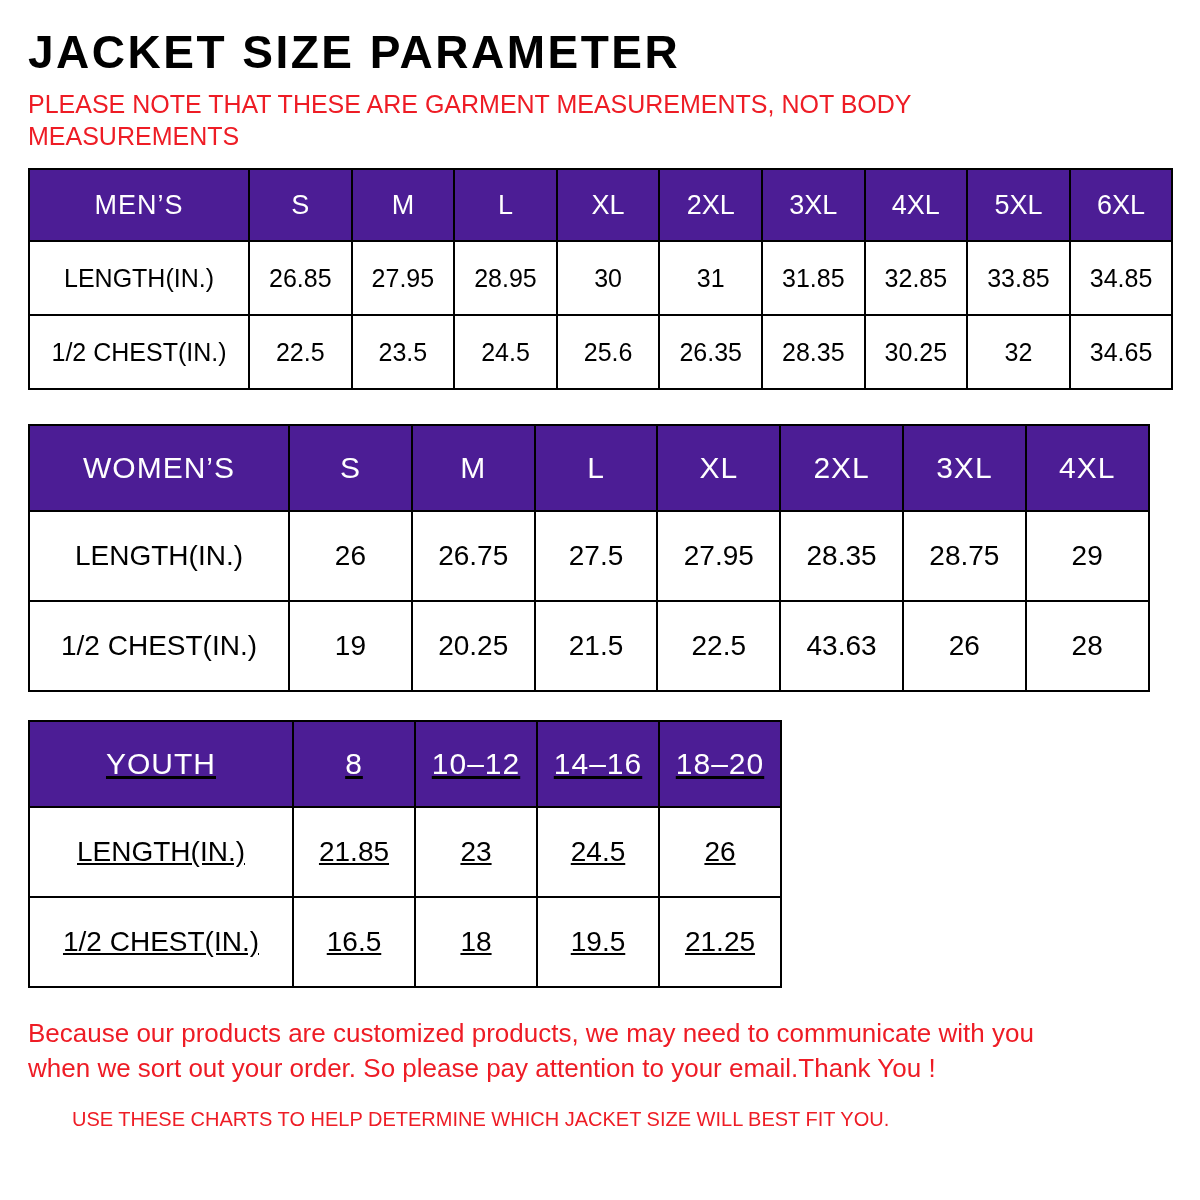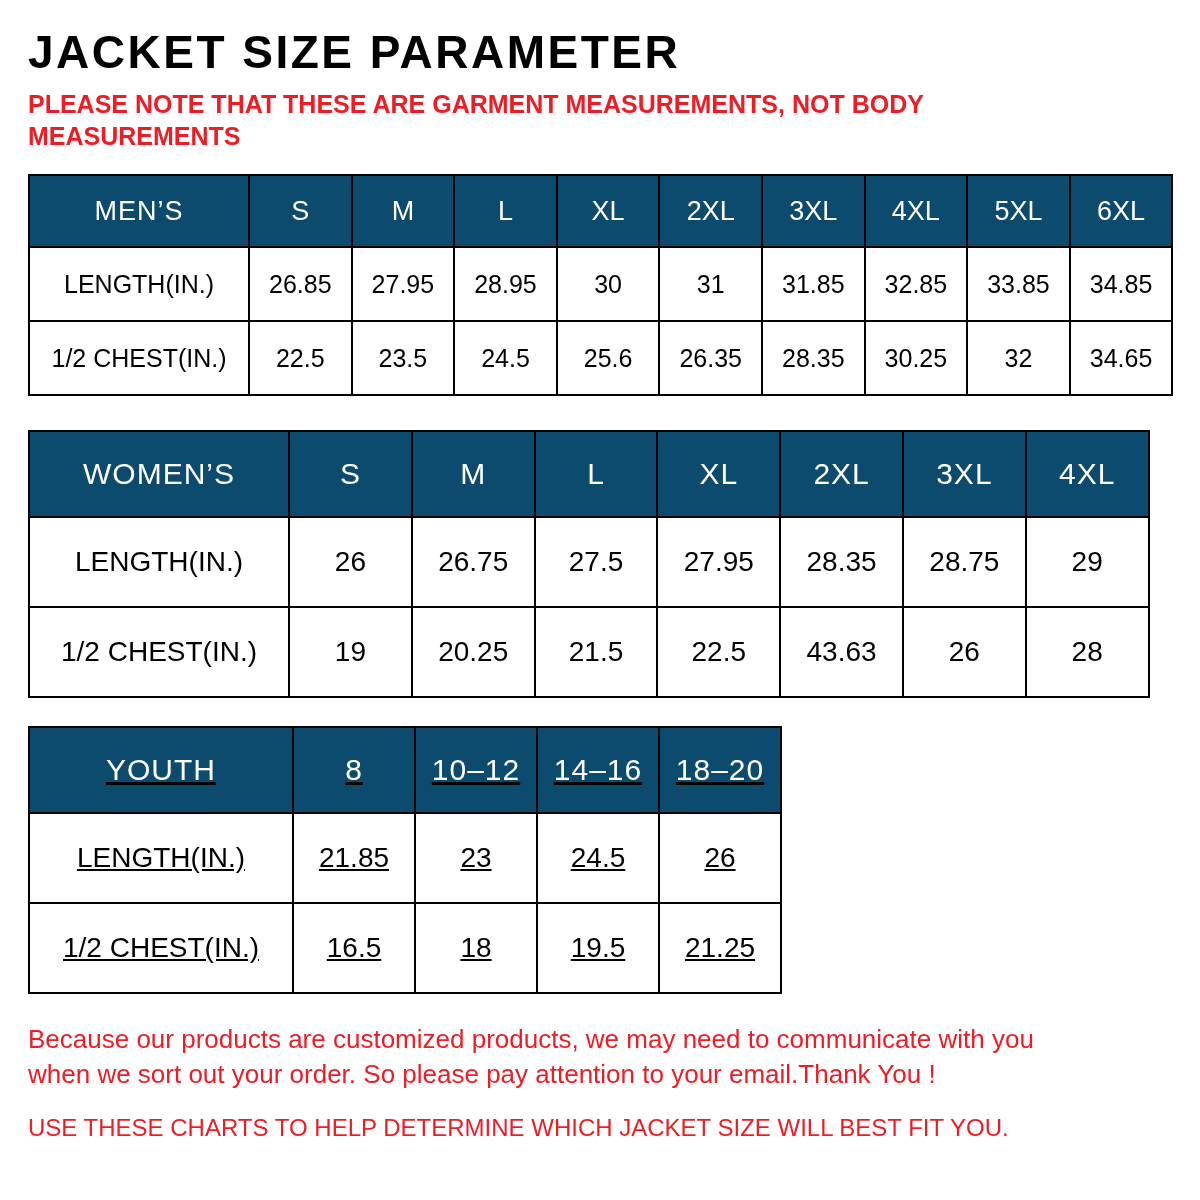--- a/index.html
+++ b/index.html
@@ -26,38 +26,37 @@
     font-weight: bold;
     letter-spacing: 2.5px;
     line-height: 1.05;
     margin: 0 0 12px 0;
     color: #000;
   }
   .note {
     color: #ee1c25;
     font-size: 25px;
     line-height: 1.28;
-    margin: 0 0 22px 0;
+    margin: 0 0 16px 0;
     max-width: 950px;
-    font-weight: bold;
   }
   table.size-table {
     border-collapse: collapse;
     table-layout: fixed;
     margin-bottom: 28px;
   }
   table.size-table td, table.size-table th {
     border: 2px solid #000000;
     text-align: center;
     font-weight: normal;
     color: #000;
     background: #ffffff;
   }
   table.size-table thead td {
-    background: #0c4a6e;
+    background: #4c1d95;
     color: #ffffff;
   }
   
   #mens-table {
     width: 1144px;
   }
   #mens-table col.label { width: 220px; }
   #mens-table col.val   { width: 102.6px; }
   #mens-table thead td { height: 68px; font-size: 27px; }
   #mens-table thead td.label-cell { font-size: 27px; letter-spacing: 1px; }
@@ -85,22 +84,23 @@
   #youth-table tbody td { height: 86px; font-size: 28px; }
 
   .footer-red {
     color: #ee1c25;
     font-size: 26px;
     line-height: 1.35;
     margin: 0 0 20px 0;
     max-width: 1140px;
   }
   .footer-red.small {
-    font-size: 24px;
+    font-size: 20px;
     margin-bottom: 0;
+    margin-left: 44px;
   }
 </style>
 </head>
 <body>
 
 <div class="page">
 
   <h1 class="title">JACKET SIZE PARAMETER</h1>
 
   <p class="note">PLEASE NOTE THAT THESE ARE GARMENT MEASUREMENTS, NOT BODY MEASUREMENTS</p>

